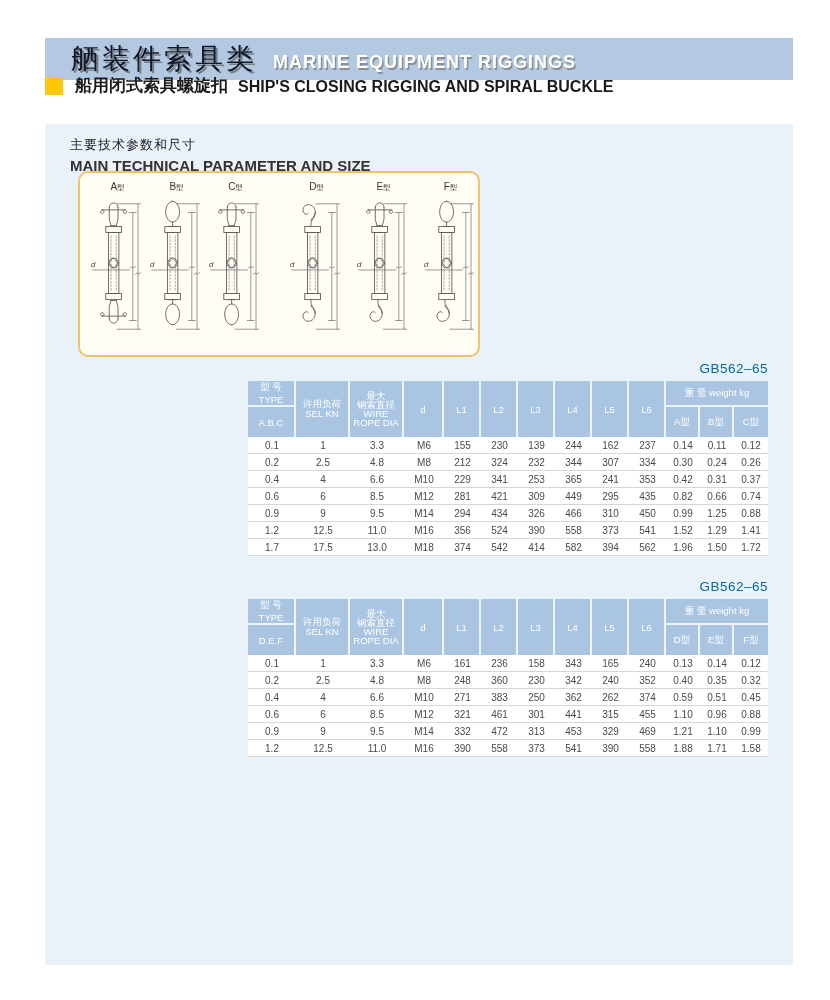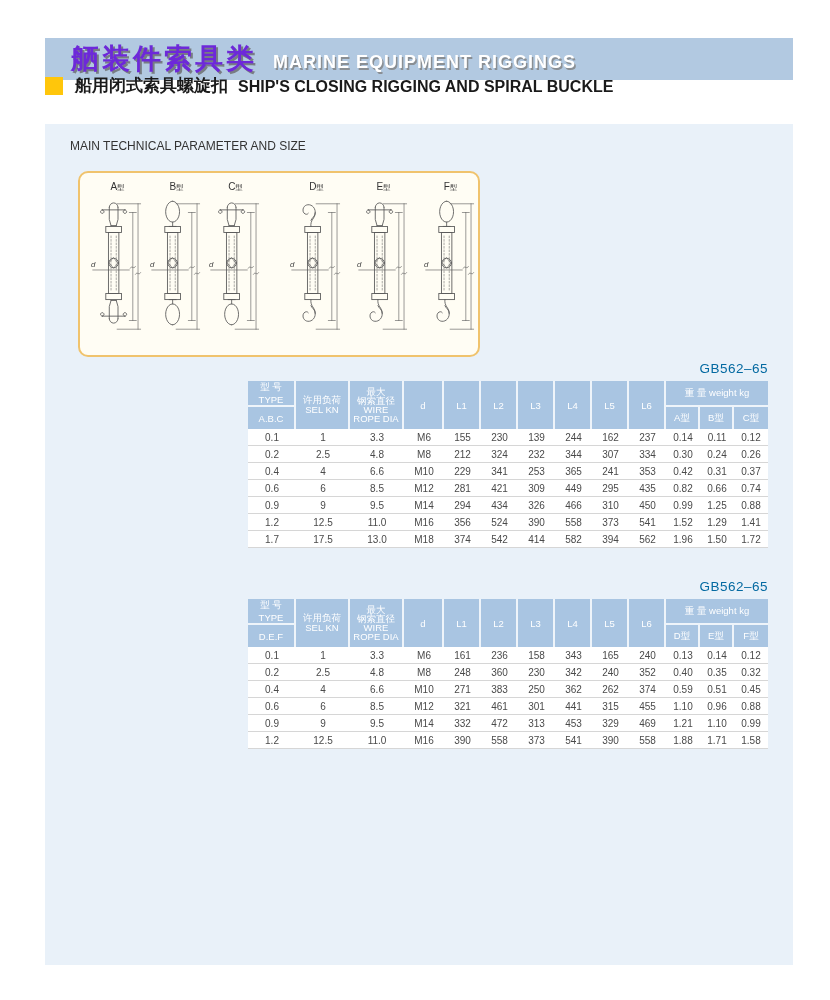--- a/index.html
+++ b/index.html
@@ -2,36 +2,36 @@
 <html><head>
 <meta charset="utf-8">
 <style>
   * { margin:0; padding:0; box-sizing:border-box; }
   body { background:#ffffff; font-family:"Liberation Sans", sans-serif; }
   .page { position:relative; width:830px; height:1000px; background:#ffffff; overflow:hidden; }
 
   
   .banner { position:absolute; left:45px; top:38px; width:748px; height:42px;
             background:#b2c9e1; display:flex; align-items:center; padding-left:26px; }
-  .banner-cn { color:#6d28d9; font-weight:bold; font-size:28px; letter-spacing:3px;
+  .banner-cn { color:#0f172a; font-weight:normal; font-size:28px; letter-spacing:3px;
                text-shadow:2px 2px 0 #787d83; white-space:nowrap; }
   .banner-en { color:#ffffff; font-weight:bold; font-size:18px; letter-spacing:1px;
                margin-left:16px; margin-top:6px; text-shadow:1.5px 1.5px 0 #8a8f94; white-space:nowrap; }
 
   
   .section-row { position:absolute; left:45px; top:76px; display:flex; align-items:flex-end; }
   .bullet { width:18px; height:18px; background:#ffc60b; margin-right:12px; }
   .sec-cn { font-size:17px; font-weight:bold; color:#1a1a1a; line-height:19px; white-space:nowrap; }
   .sec-en { font-size:16px; font-weight:bold; color:#1a1a1a; margin-left:10px; line-height:16px; white-space:nowrap; }
 
   
   .panel { position:absolute; left:45px; top:124px; width:748px; height:841px; background:#e9f1f9; }
   .param { position:absolute; left:25px; top:12px; }
   .param-cn { font-size:13px; color:#222222; letter-spacing:1px; }
-  .param-en { font-size:12px; color:#333333; margin-top:3px; }
+  .param-en { font-size:15px; color:#333333; margin-top:3px;font-weight:bold; }
 
   
   .diagram-box { position:absolute; left:33px; top:47px; width:402px; height:186px;
                  background:#fffdf4; border:2px solid #f0c36d; border-radius:10px;
                  display:flex; align-items:flex-start; padding:8px 0 0 10px; }
   .fig { width:56px; display:flex; flex-direction:column; align-items:center; }
   .fig-b { margin-left:4px; } .fig-c { margin-left:4px; }
   .fig-d { margin-left:26px; } .fig-e { margin-left:12px; } .fig-f { margin-left:12px; }
   .fig-label { font-size:10px; color:#333333; line-height:11px; }
   .fig-label .suffix { font-size:7.5px; }
@@ -44,21 +44,21 @@
 
   
   .spec-table { position:absolute; left:203px; width:520px; border-collapse:separate; border-spacing:0;
                 table-layout:fixed; }
   .t1 { top:257px; } .t2 { top:475px; }
   .spec-table th { background:#a9c5e2; color:#ffffff; font-weight:normal; text-align:center;
                    vertical-align:middle; padding:0; }
   .spec-table th.sep { border-right:2px solid #eef4fa; }
   .spec-table th.split { border-bottom:2px solid #eef4fa; }
   .row-a th { height:18px; font-size:9.5px; }
-  .row-b th { height:22px; font-size:9.5px; }
+  .row-b th { height:30px; font-size:9.5px; }
   .th-2l { font-size:9px; line-height:10.5px; }
   .th-4l { font-size:8px; line-height:9px; }
   .th-dl { font-size:10px; }
   .spec-table tbody td { background:#ffffff; border-bottom:1px solid #d6d6d6; height:17px;
                          font-size:10px; color:#4a4a4a; text-align:center; vertical-align:middle; }
 </style>
 </head>
 <body>
 
 <div class="page">
@@ -70,20 +70,21 @@
 
   <div class="section-row">
     <span class="bullet"></span>
     <span class="sec-cn">船用闭式索具螺旋扣</span>
     <span class="sec-en">SHIP'S CLOSING RIGGING AND SPIRAL BUCKLE</span>
   </div>
 
   <div class="panel">
 
     <div class="param">
+      <div class="param-cn">主要技术参数和尺寸</div>
       <div class="param-en">MAIN TECHNICAL PARAMETER AND SIZE</div>
     </div>
 
     <div class="diagram-box">
       <div class="fig fig-a">
         <div class="fig-label"><span>A</span><span class="suffix">型</span></div>
         <div class="fig-svg"><svg viewBox="0 0 62 168" width="54" height="147">
               <g stroke="#5a5a5a" stroke-width="1" fill="none" stroke-linecap="round">
                 <rect x="17" y="38" width="18" height="7"></rect>
                 <rect x="17" y="115" width="18" height="7"></rect>

